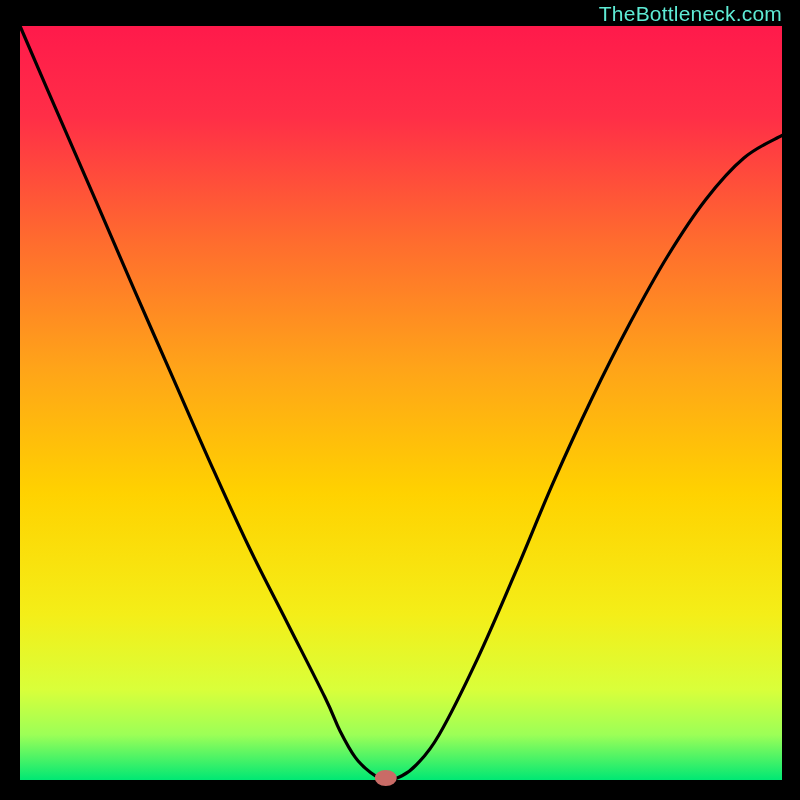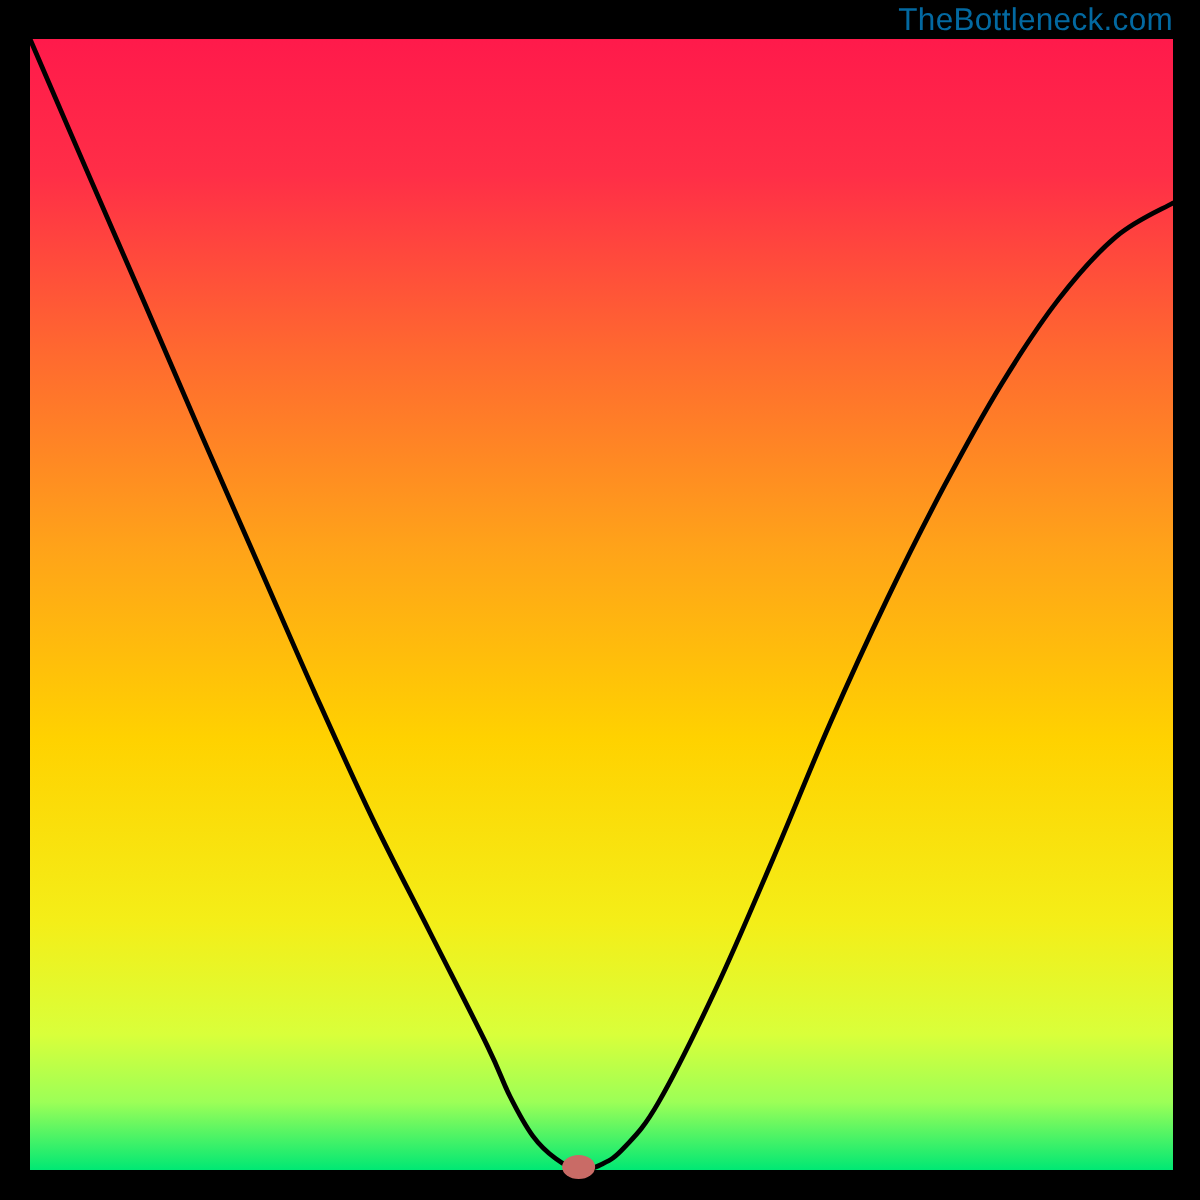--- a/index.html
+++ b/index.html
@@ -8,21 +8,21 @@
     width: 800px;
     height: 800px;
     background: #000;
     font-family: Arial, Helvetica, sans-serif;
     position: relative;
   }
   .attribution {
     position: absolute;
     top: 2px;
     right: 18px;
-    color: #0369a1;
+    color: #5eead4;
     font-size: 21px;
     font-weight: 500;
     letter-spacing: 0.2px;
   }
   .canvas-wrap {
     position: absolute;
     left: 0;
     top: 0;
     width: 800px;
     height: 800px;

